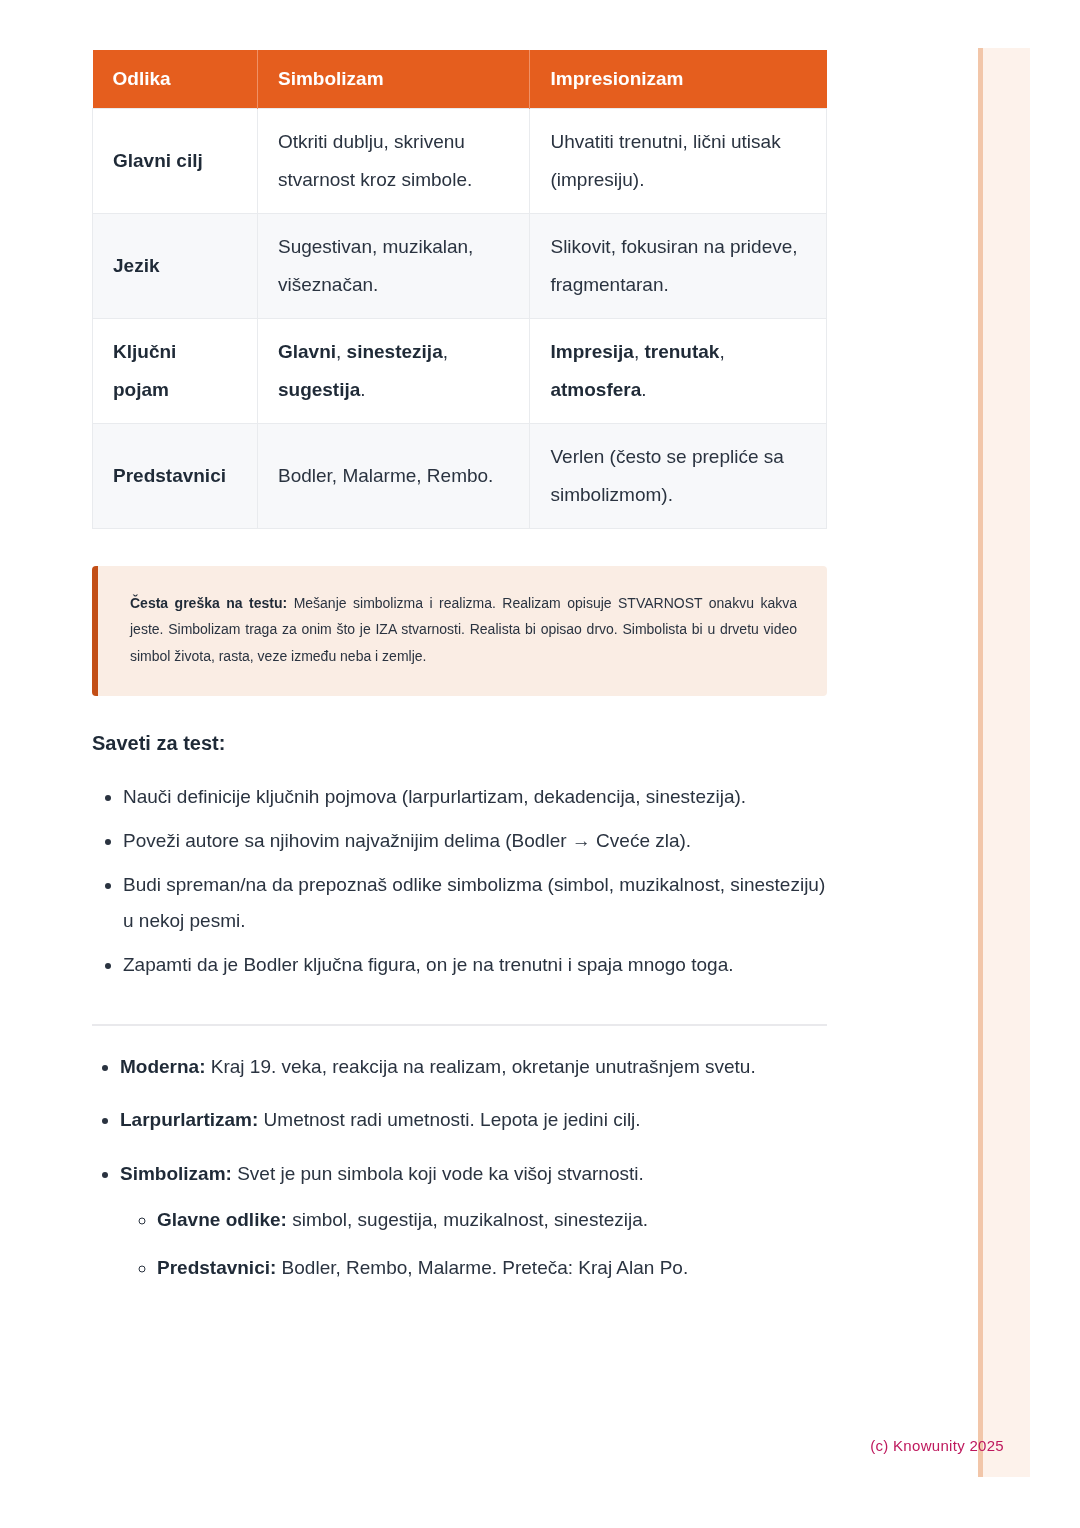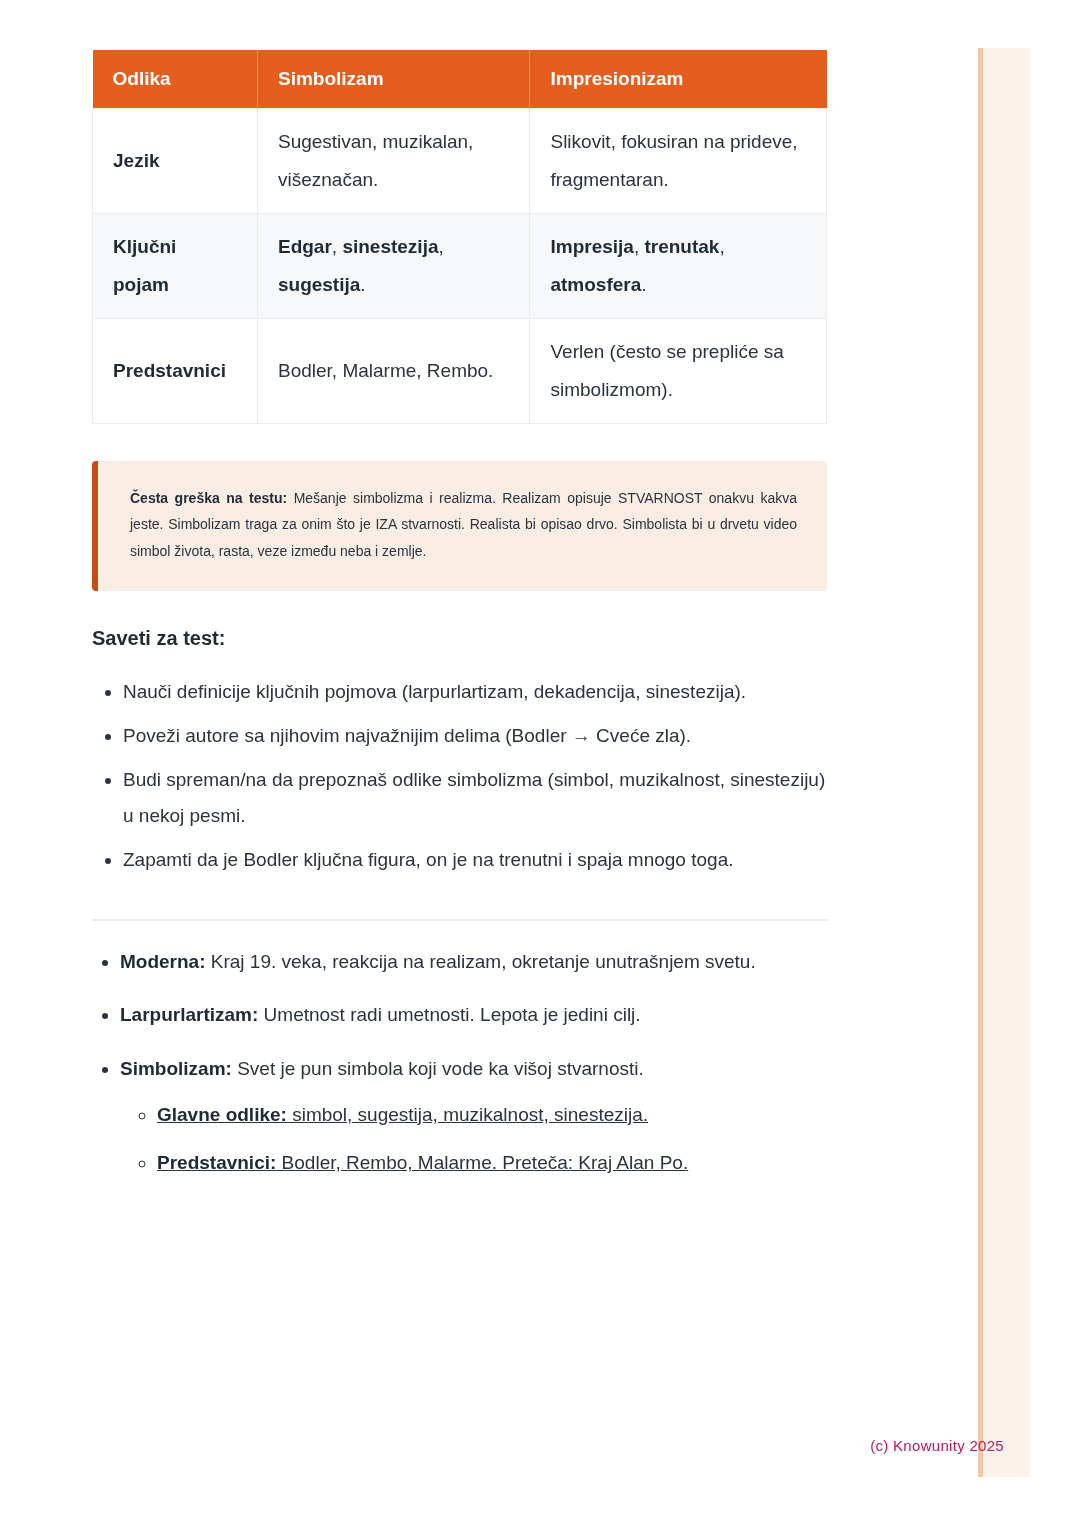--- a/index.html
+++ b/index.html
@@ -116,21 +116,20 @@
     color:#2A3340;
   }
   ul.review ul.sub {
     margin-top:16px;
     padding-left:37px;
     list-style:circle;
   }
   ul.review ul.sub li {
     margin-bottom:18px;
     line-height:1.6;
-    text-decoration:underline;
   }
 
   .bold { font-weight:700; color:#1F2A37; }
 
   .footer-credit {
     position:absolute;
     top:1437px;
     right:76px;
     font-size:15px;
     color:#be185d;
@@ -153,27 +152,32 @@
       </colgroup>
     <thead>
       <tr>
         <th>Odlika</th>
         <th>Simbolizam</th>
         <th>Impresionizam</th>
       </tr>
     </thead>
     <tbody>
       <tr>
+        <td class="row-label">Glavni cilj</td>
+        <td><span>Otkriti dublju, skrivenu stvarnost kroz simbole.</span></td>
+        <td><span>Uhvatiti trenutni, lični utisak (impresiju).</span></td>
+      </tr>
+      <tr>
         <td class="row-label">Jezik</td>
         <td><span>Sugestivan, muzikalan, višeznačan.</span></td>
         <td><span>Slikovit, fokusiran na prideve, fragmentaran.</span></td>
       </tr>
       <tr>
         <td class="row-label">Ključni pojam</td>
-        <td><span class="bold">Edgar</span><span>, </span><span class="bold">sinestezija</span><span>, </span><span class="bold">sugestija</span><span>.</span></td>
+        <td><span class="bold">Glavni</span><span>, </span><span class="bold">sinestezija</span><span>, </span><span class="bold">sugestija</span><span>.</span></td>
         <td><span class="bold">Impresija</span><span>, </span><span class="bold">trenutak</span><span>, </span><span class="bold">atmosfera</span><span>.</span></td>
       </tr>
       <tr>
         <td class="row-label">Predstavnici</td>
         <td><span>Bodler, Malarme, Rembo.</span></td>
         <td><span>Verlen (često se prepliće sa simbolizmom).</span></td>
       </tr>
     </tbody>
   </table>
 

